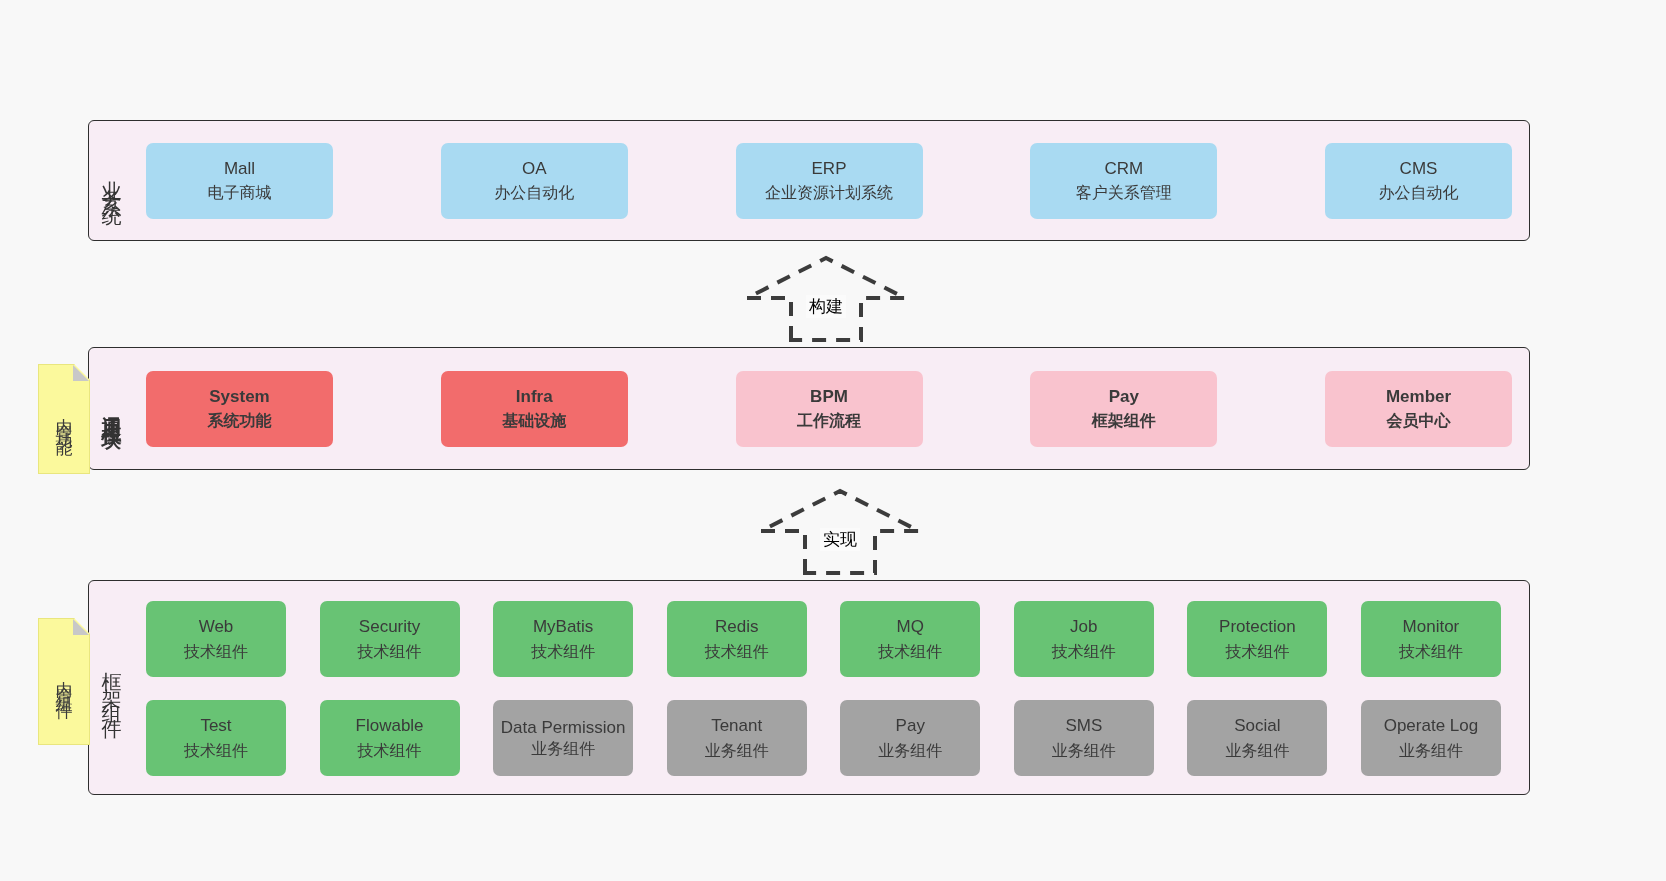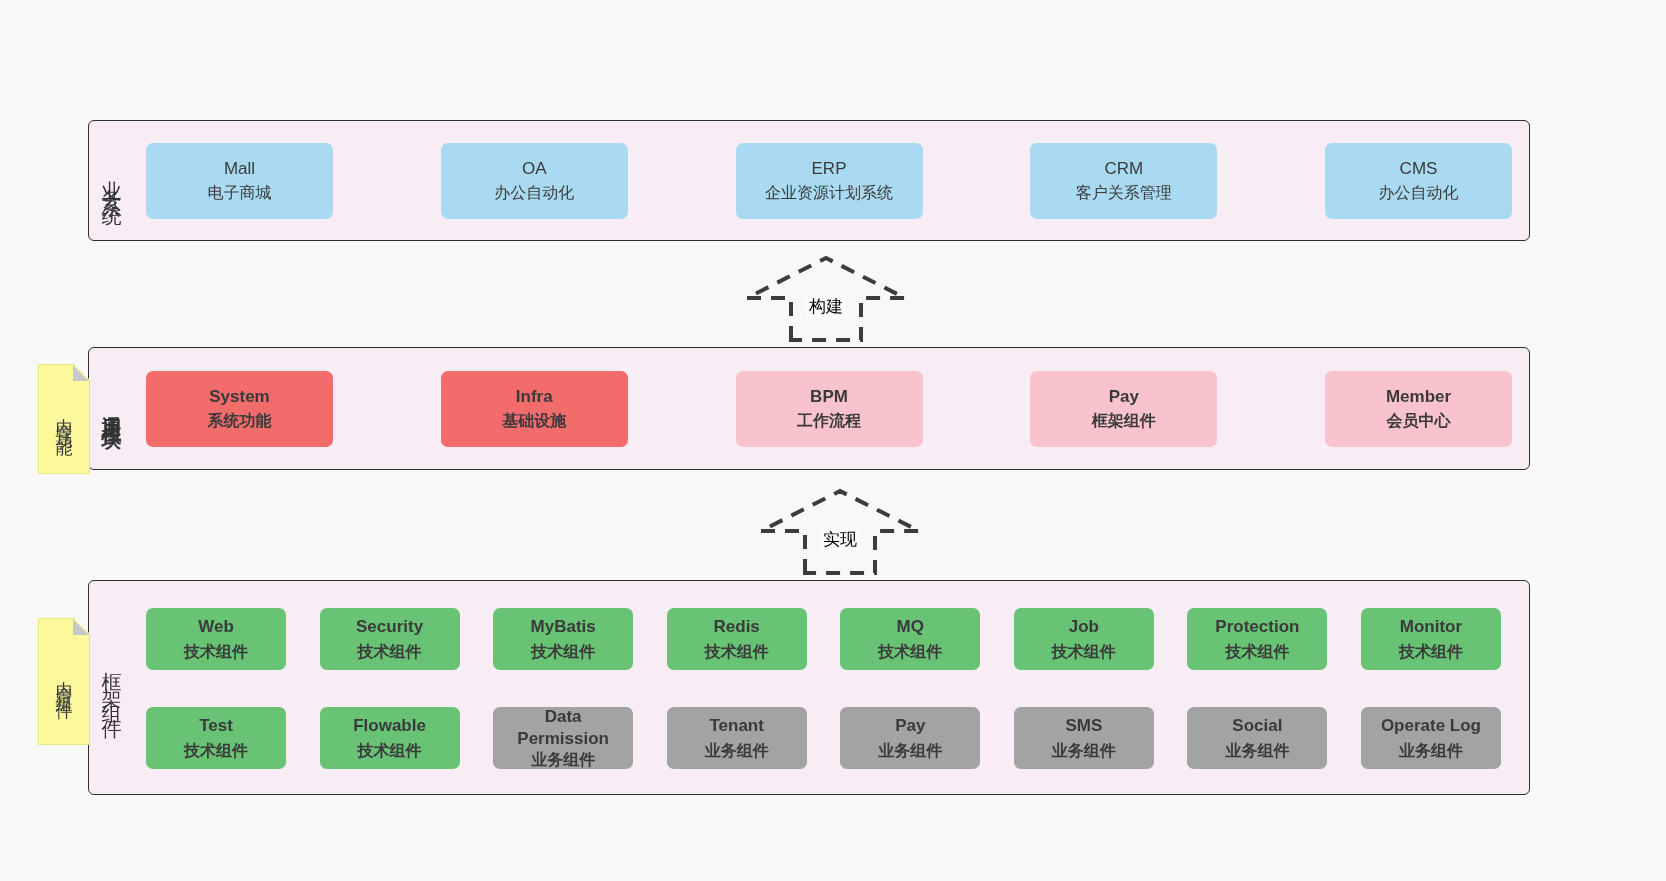--- a/index.html
+++ b/index.html
@@ -11,21 +11,21 @@
   .vlabel { position:absolute; left:13px; top:50%; transform:translateY(-50%);
             writing-mode:vertical-rl; text-orientation:upright;
             font-size:20px; color:#333; letter-spacing:6px; line-height:1; }
   .row { position:absolute; display:flex; justify-content:space-between; align-items:center; }
 
   .box { border-radius:7px; display:flex; flex-direction:column; align-items:center;
          justify-content:center; text-align:center; color:#3a3a3a; padding:4px; }
   .box .t { font-size:17px; line-height:1.25; }
   .box .d { font-size:16px; line-height:1.25; margin-top:4px; }
   .w-lg { width:187px; height:76px; }
-  .w-sm { width:140px; height:62px;font-weight:bold; }
+  .w-sm { width:140px; height:76px; }
   .blue   { background:#a9daf2; }
   .red    { background:#f26c6c; }
   .pink   { background:#f9c3ce; }
   .gdark  { background:#68c374; }
   .glight { background:#a3a3a3; }
 
   .sticky { position:absolute; width:52px; background:#fbf99c; border:1px solid #e9e67e;
             z-index:3; display:flex; align-items:center; justify-content:center;
             clip-path:polygon(0 0, calc(100% - 16px) 0, 100% 16px, 100% 100%, 0 100%); }
   .sticky .fold { position:absolute; top:0; right:0; width:16px; height:16px;

